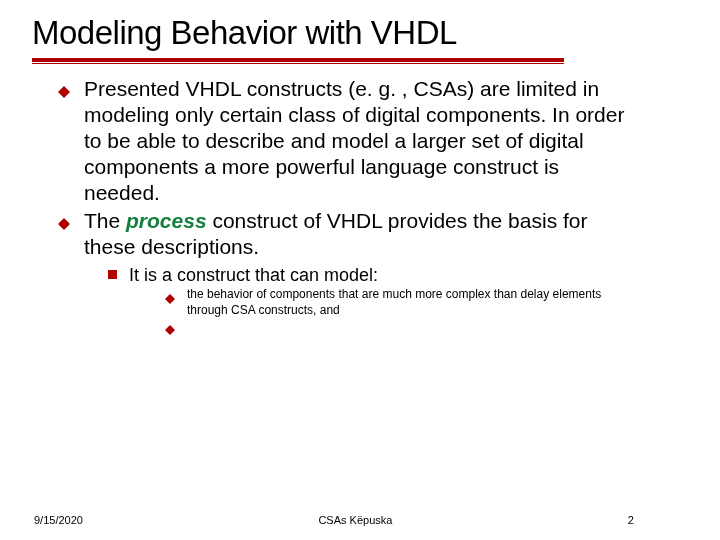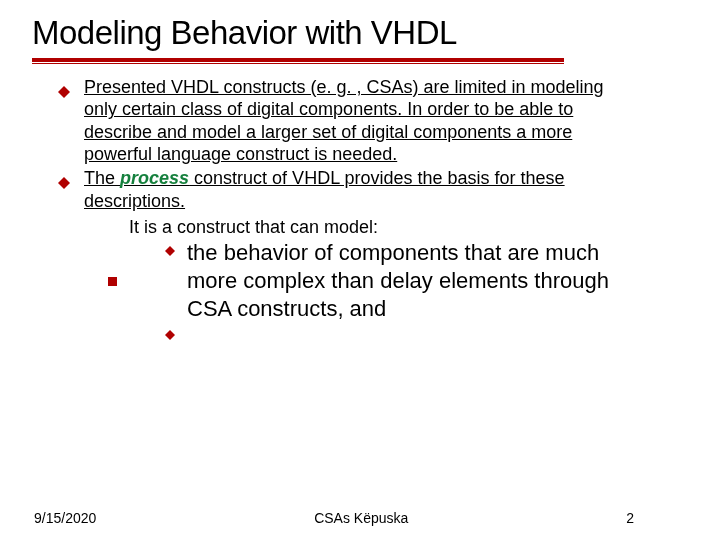--- a/index.html
+++ b/index.html
@@ -5,31 +5,31 @@
   * { margin: 0; padding: 0; box-sizing: border-box; }
   html, body { width: 720px; height: 540px; background: #fff; font-family: Verdana, Geneva, sans-serif; color: #000; }
   .slide { width: 668px; height: 540px; padding: 14px 32px 12px 32px; position: relative; display: flex; flex-direction: column; }
   .title-block { margin-bottom: 2px; }
   .title { font-size: 33px; font-weight: 400; letter-spacing: -0.5px; }
   .rule { margin-top: 6px; height: 6px; width: 88%; display: flex; flex-direction: column; }
   .rule .thick { height: 4px; background: #b00000; }
   .rule .thin  { height: 1px; background: #b00000; margin-top: 1px; }
   .body { flex: 1; padding: 10px 0 0 26px; }
   .l1 { list-style: none; margin-bottom: 4px; }
-  .l1 > li { display: flex; align-items: flex-start; font-size: 18px; line-height: 1.24; margin-bottom: 2px; text-decoration: underline; }
+  .l1 > li { display: flex; align-items: flex-start; font-size: 21px; line-height: 1.24; margin-bottom: 2px; }
   .l1 > li .txt { padding-right: 10px; }
   .diamond { flex: 0 0 auto; margin-top: 10px; margin-right: 14px; }
   .square { flex: 0 0 auto; margin-top: 6px; margin-right: 12px; }
   .diamond-sm { flex: 0 0 auto; margin-top: 7px; margin-right: 12px; }
   .l2 { list-style: none; margin-left: 50px; margin-top: 4px; }
-  .l2 > li { display: flex; align-items: center; font-size: 18px; line-height: 1.28; }
+  .l2 > li { display: flex; align-items: flex-start; font-size: 18px; line-height: 1.28; }
   .l3 { list-style: none; margin-top: 0; }
-  .l3 > li { display: flex; align-items: flex-start; font-size: 22px; line-height: 1.28; margin-left: 36px; }
+  .l3 > li { display: flex; align-items: flex-start; font-size: 12px; line-height: 1.28; margin-left: 36px; }
   .emph { color: #15803d; font-weight: bold; font-style: italic; }
-  .footer { position: absolute; bottom: 14px; left: 0; width: 100%; display: flex; justify-content: space-between; padding: 0 34px; font-size: 14px; }
+  .footer { position: absolute; bottom: 14px; left: 0; width: 100%; display: flex; justify-content: space-between; padding: 0 34px; font-size: 11px; }
   svg { display: block; }
 </style>
 </head>
 <body>
 
 <div class="slide">
 
   <div class="title-block">
     <h1 class="title">Modeling Behavior with VHDL</h1>
     <div class="rule">

